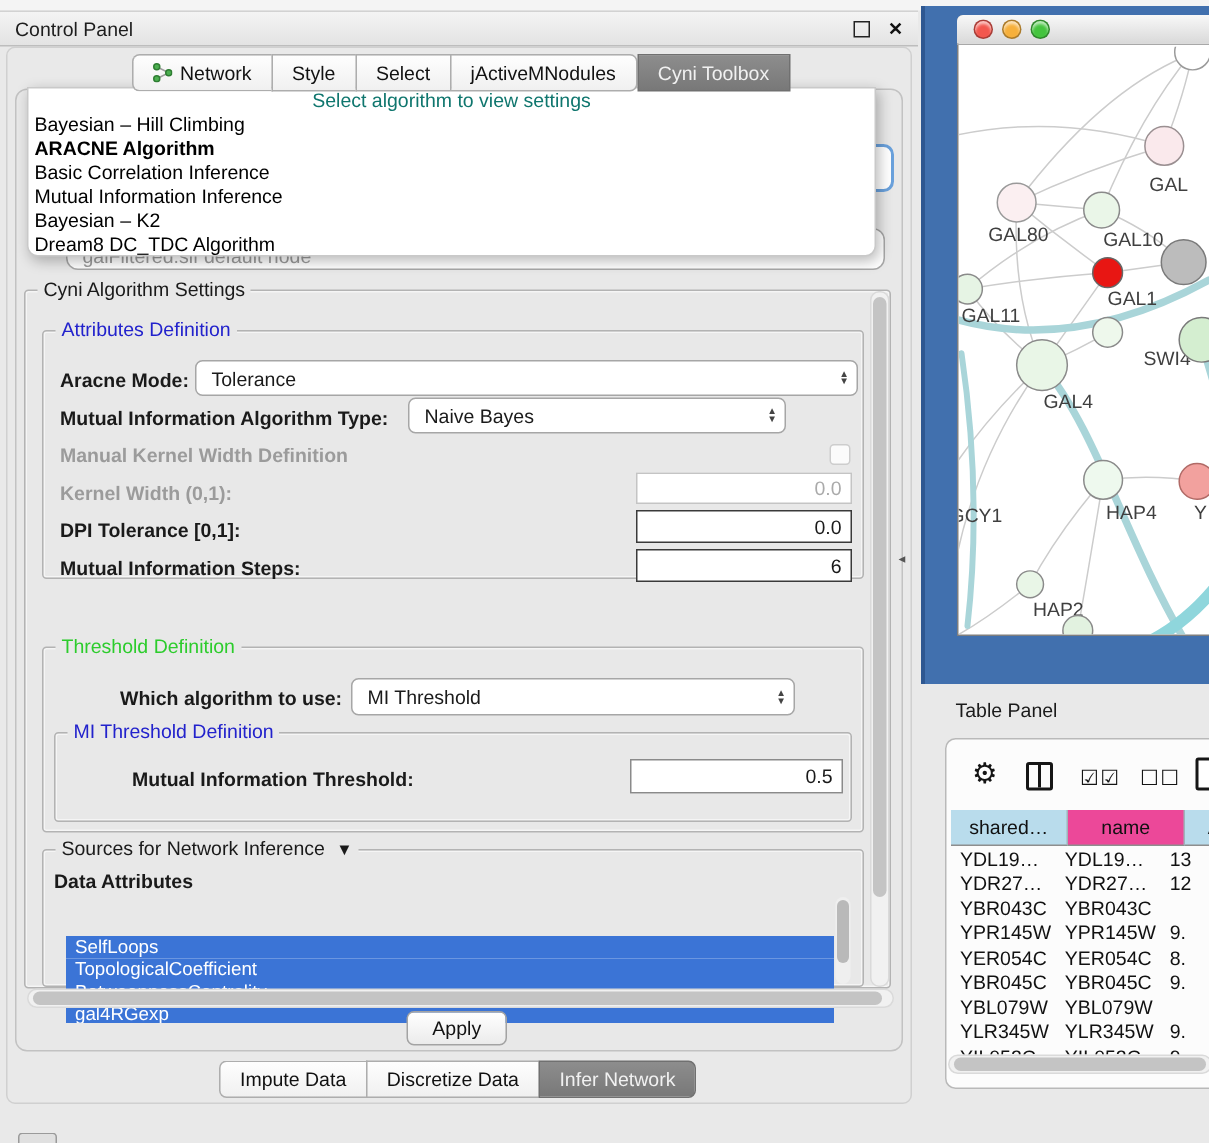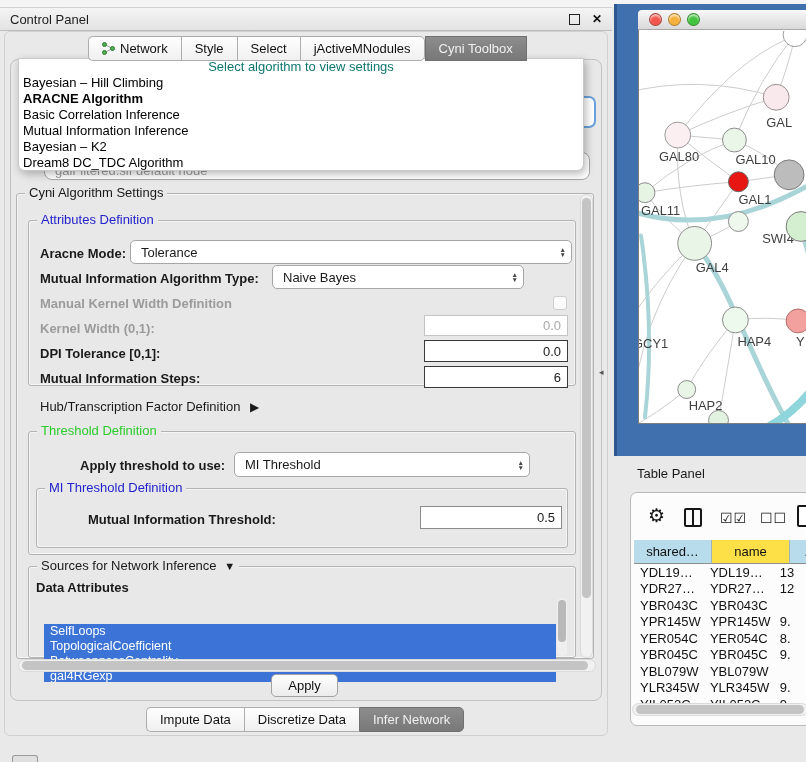--- a/index.html
+++ b/index.html
@@ -160,29 +160,25 @@
 
   <span class="abs lbl b dim" style="left:40px;top:321px;">Kernel Width (0,1):</span>
   <div class="abs field dis" style="left:424px;top:315px;width:144px;height:21px;">0.0</div>
 
   <span class="abs lbl b" style="left:40px;top:346px;">DPI Tolerance [0,1]:</span>
   <div class="abs field" style="left:424px;top:340px;width:144px;height:22px;">0.0</div>
 
   <span class="abs lbl b" style="left:40px;top:371px;">Mutual Information Steps:</span>
   <div class="abs field" style="left:424px;top:366px;width:144px;height:22px;">6</div>
 
-  <span class="abs lbl" style="left:40px;top:399px;">
-    <span>Hub/Transcription Factor Definition</span>
-    <span style="font-size:12px;margin-left:6px;">▶</span>
-  </span>
 
   <div class="abs group" style="left:28px;top:431px;width:548px;height:124px;">
     <span class="gtitle t-green">Threshold Definition</span>
   </div>
-  <span class="abs lbl b" style="left:80px;top:458px;">Apply threshold to use:</span>
+  <span class="abs lbl b" style="left:80px;top:458px;">Which algorithm to use:</span>
   <div class="abs group" style="left:36px;top:488px;width:532px;height:60px;">
     <span class="gtitle t-blue">MI Threshold Definition</span>
   </div>
 
   <div class="abs combo" style="left:234px;top:452px;width:296px;height:25px;">
     <span>MI Threshold</span>
     <span class="arrs">
         <span>▲</span>
         <span>▼</span>
       </span>
@@ -306,21 +302,21 @@
   <span class="abs" style="left:648px;top:504px;font-size:19px;color:#141414;">⚙</span>
   <div class="abs colicon" style="left:684px;top:508px;">
       <div></div>
     </div>
   <span class="abs" style="left:720px;top:510px;font-size:14px;letter-spacing:1px;color:#141414;">☑☑</span>
   <span class="abs" style="left:760px;top:510px;font-size:14px;letter-spacing:1px;color:#141414;">☐☐</span>
   <div class="abs" style="left:797px;top:505px;width:14px;height:22px;border:2px solid #161616;border-radius:2px;background:#fff;"></div>
 
   <div class="abs" id="tbl-head" style="left:634px;top:540px;display:flex;">
       <div class="th" style="width: 78px; background: rgb(185, 220, 236);">shared…</div>
-      <div class="th" style="width: 78px; background: #fde047;">name</div>
+      <div class="th" style="width: 78px; background: #ec4899;">name</div>
       <div class="th" style="width: 40px; background: rgb(185, 220, 236);">A</div>
     </div>
   <div class="abs" id="tbl-body" style="left:634px;top:564px;width:176px;height:139px;overflow:hidden;">
       <div class="tr">
         <span style="width: 78px;">YDL19…</span>
         <span style="width: 78px;">YDL19…</span>
         <span style="width: 40px;">13</span>
       </div>
       <div class="tr">
         <span style="width: 78px;">YDR27…</span>

